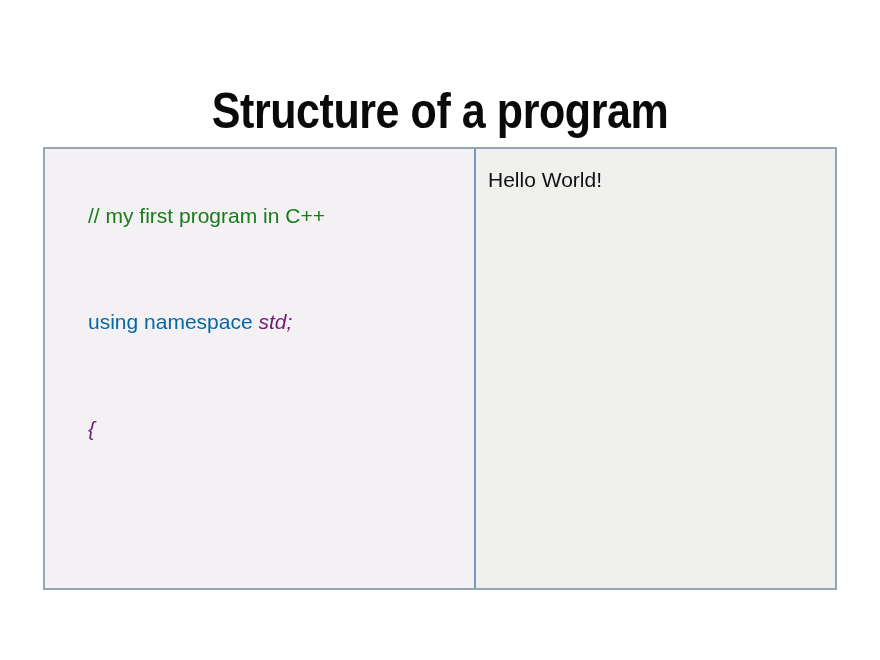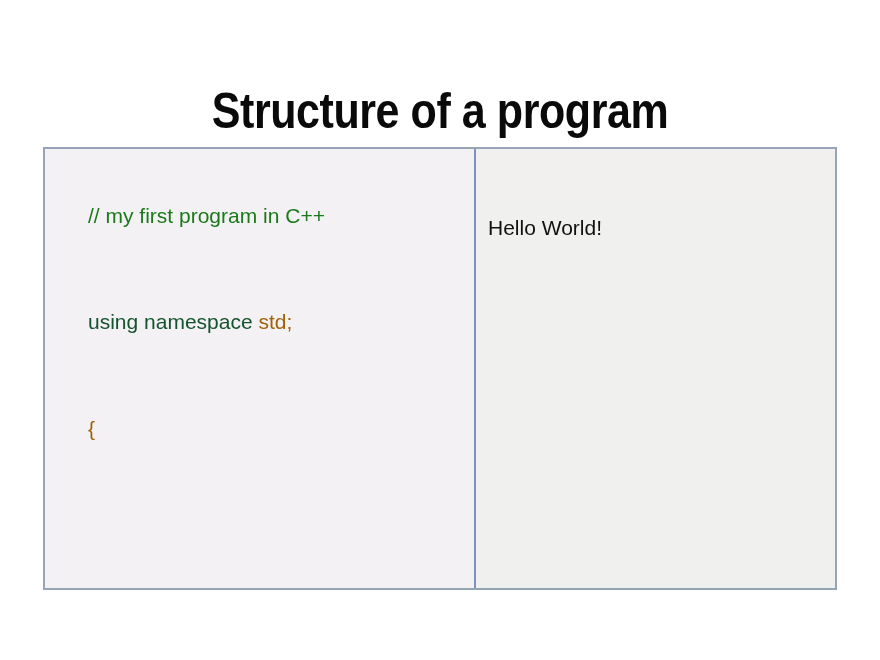--- a/index.html
+++ b/index.html
@@ -50,35 +50,34 @@
     box-sizing: border-box;
     background: #f4f1f5;
     border-right: 2px solid #7a95b8;
     padding: 13px 0 8px 8px;
   }
   .col-output {
     flex: 1;
     box-sizing: border-box;
     background: #f0f0ee;
     padding: 13px 0 0 12px;
-    margin-top: 48px;
   }
 
   
   .code-line {
     font-family: "Liberation Sans", sans-serif;
     font-size: 21px;
     line-height: 35.6px;
     color: #111111;
     white-space: pre;
   }
   .tok-comment { color: #1a7a1a; }
   .tok-pre     { color: #7030a0; }
-  .tok-kw      { color: #14532d; }
-  .tok-plain   { color: #a16207; }
+  .tok-kw      { color: #0369a1; }
+  .tok-plain   { color: #701a75; font-style: italic; }
 
   
   .output-line {
     font-family: "Liberation Sans", sans-serif;
     font-size: 21px;
     line-height: 35.6px;
     color: #111111;
     white-space: pre;
   }
 </style>

